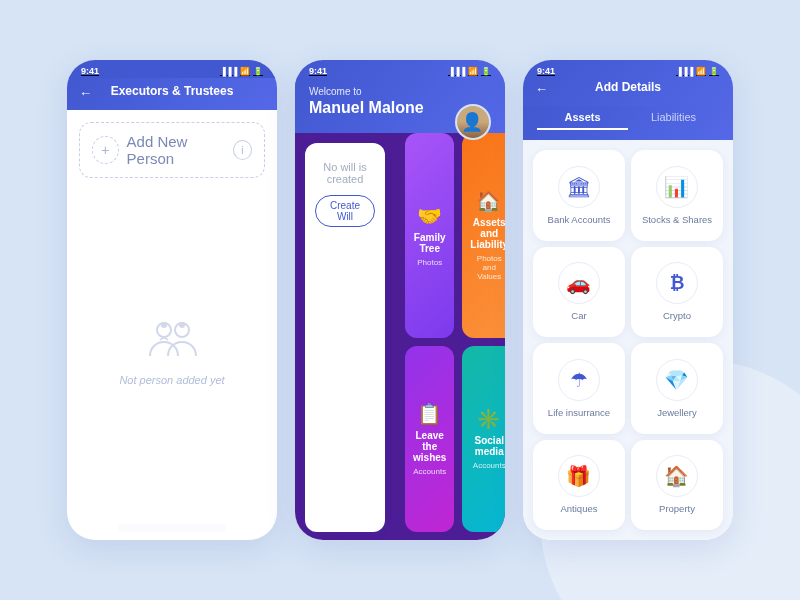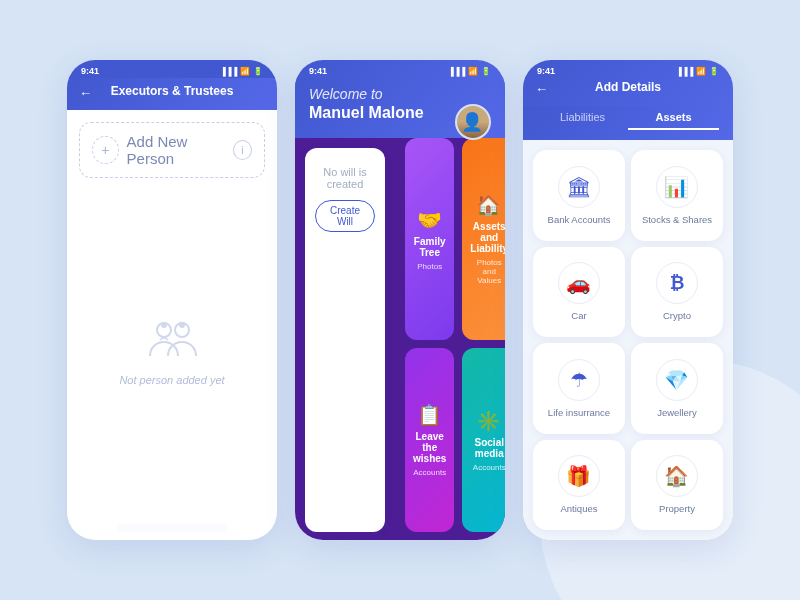--- a/index.html
+++ b/index.html
@@ -42,20 +42,21 @@
       flex-direction: column;
     }
 
     
     .status-bar {
       display: flex;
       justify-content: space-between;
       align-items: center;
       padding: 6px 14px 2px;
       background: inherit;
+      text-decoration: underline;
     }
     .status-bar.dark { background: #4158d0; }
     .status-time {
       font-size: 9px;
       font-weight: 700;
       color: #fff;
     }
     .status-icons {
       display: flex;
       gap: 3px;
@@ -144,24 +145,23 @@
       color: #b0bcd8;
     }
 
     
     .phone2 .status-bar { background: transparent; }
     .phone2-header {
       background: linear-gradient(135deg, #4158d0 0%, #5569e8 100%);
       padding: 8px 14px 16px;
     }
     .welcome-to {
-      font-size: 14px;
+      font-size: 10px;
       color: rgba(255,255,255,0.85);
       margin-bottom: 2px;
-      font-style: italic;
     }
     .welcome-name {
       font-size: 16px;
       font-weight: 800;
       color: #fff;
     }
     .header-avatar {
       position: absolute;
       right: 14px;
       top: 26px;
@@ -466,22 +466,22 @@
         <span style="font-size:8px; color:#fff;">▐▐▐</span>
         <span style="font-size:8px; color:#fff;">📶</span>
         <span style="font-size:8px; color:#fff;">🔋</span>
       </div>
     </div>
     <div class="header" style="background: transparent; padding-top: 2px;">
       <span class="back-arrow">←</span>
       <span class="header-title">Add Details</span>
     </div>
     <div class="tabs-row">
+      <div class="tab active">Assets</div>
       <div class="tab">Liabilities</div>
-      <div class="tab active">Assets</div>
     </div>
   </div>
 
   <div class="phone3-body">
     <div class="assets-grid">
 
       <div class="asset-item">
         <div class="asset-icon-circle">
           <span>🏛</span>
         </div>

